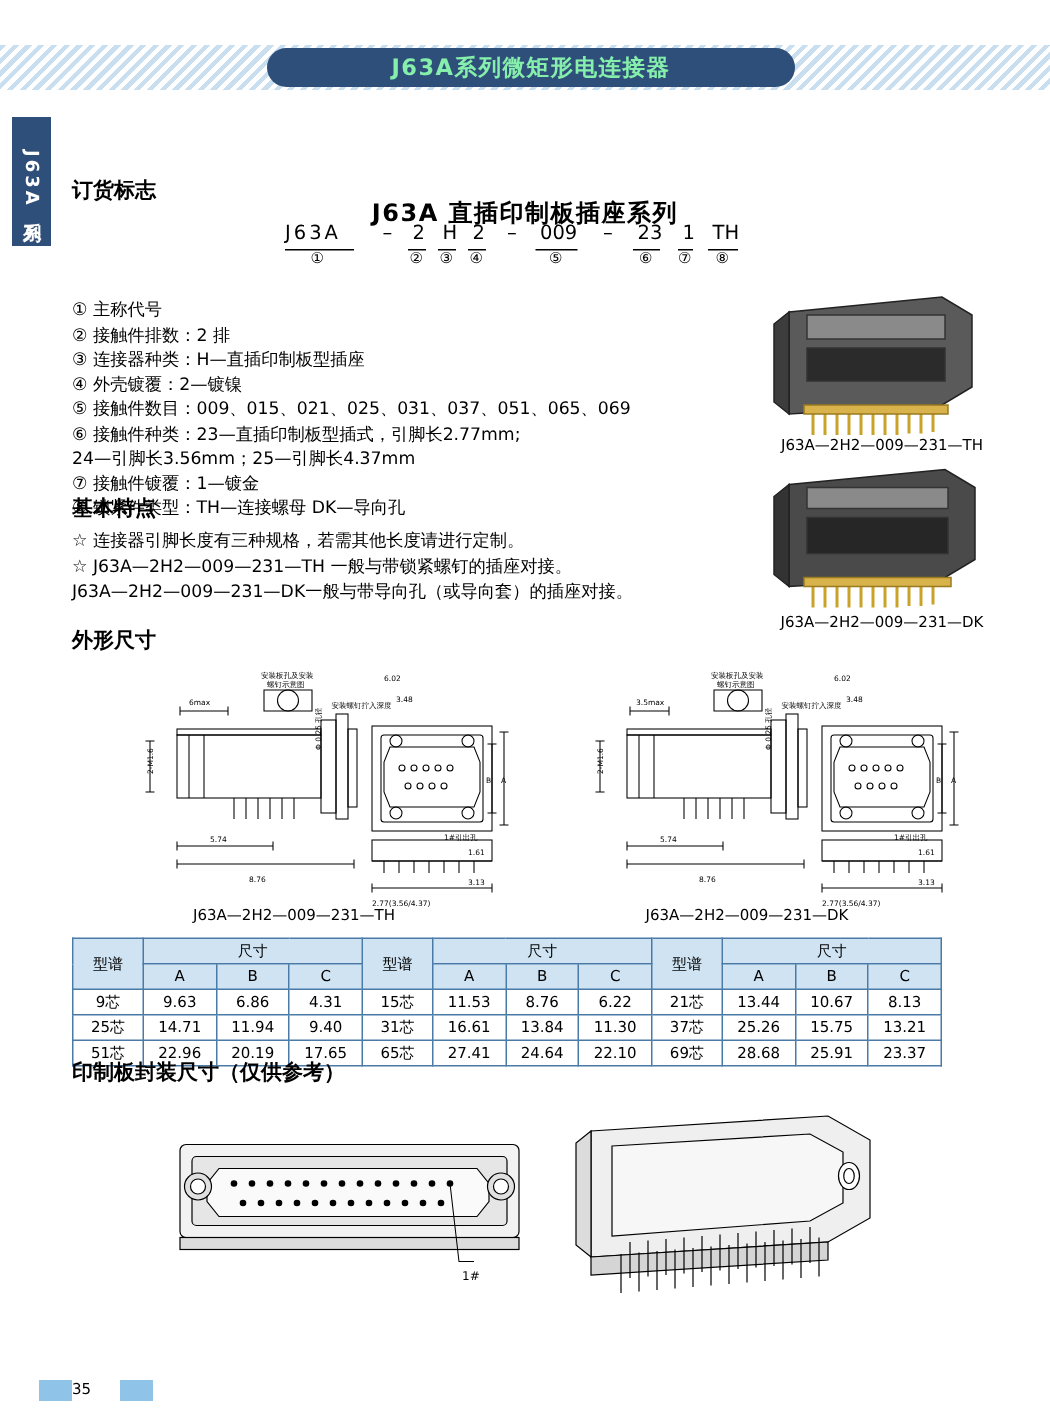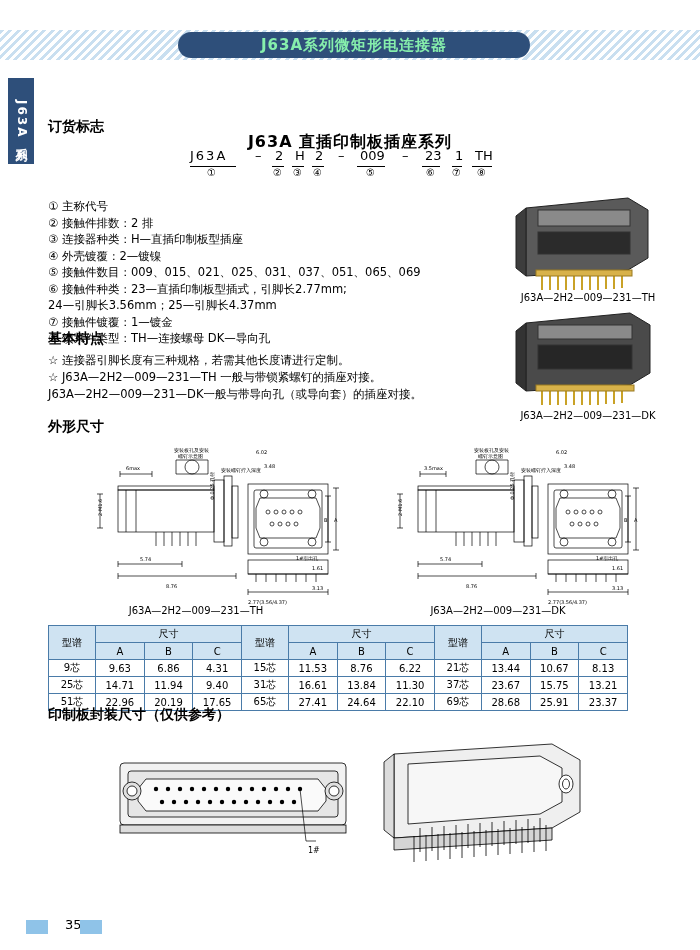--- a/index.html
+++ b/index.html
@@ -51,21 +51,21 @@
   table.dims{
     position:absolute;left:48px;top:625px;border-collapse:collapse;
     font-size:10px;width:580px;
   }
   table.dims th,table.dims td{
     border:1px solid #4a7ba8;text-align:center;height:16px;padding:0 2px;
   }
   table.dims th{background:#cfe3f2;font-weight:normal;}
   
   .pagenum{
-    position:absolute;left:48px;bottom:18px;font-size:13px;margin-left:17px;
+    position:absolute;left:48px;bottom:18px;font-size:10px;
   }
   .foot-sq{position:absolute;bottom:16px;width:22px;height:14px;background:#8fc3e8;}
   svg{display:block;}
 </style>
 </head>
 <body>
 
 <div class="header-band"></div>
 <div class="header-title">J63A系列微矩形电连接器</div>
 <div class="side-tab">
@@ -344,21 +344,21 @@
     <tr>
       <td>25芯</td>
       <td>14.71</td>
       <td>11.94</td>
       <td>9.40</td>
       <td>31芯</td>
       <td>16.61</td>
       <td>13.84</td>
       <td>11.30</td>
       <td>37芯</td>
-      <td>23.67</td>
+      <td>25.26</td>
       <td>15.75</td>
       <td>13.21</td>
     </tr>
     <tr>
       <td>51芯</td>
       <td>22.96</td>
       <td>20.19</td>
       <td>17.65</td>
       <td>65芯</td>
       <td>27.41</td>

